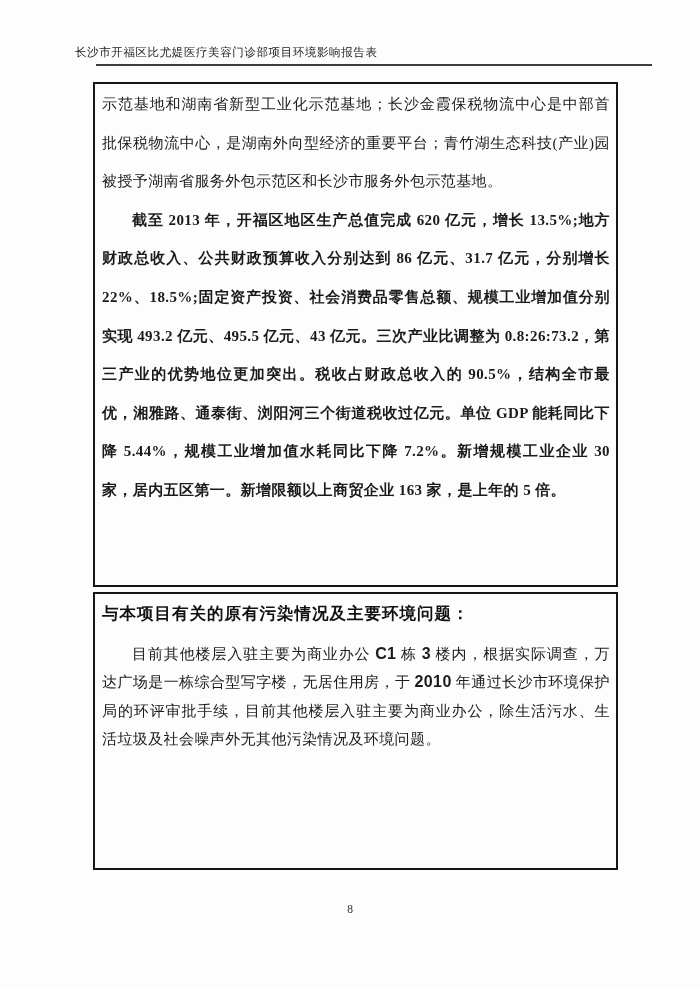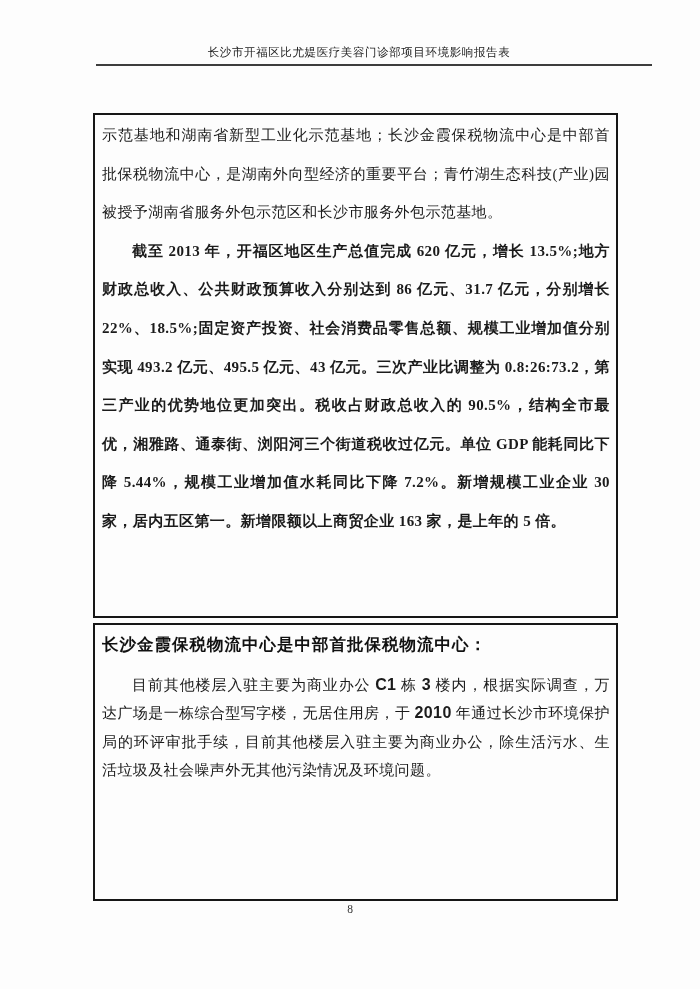--- a/index.html
+++ b/index.html
@@ -14,41 +14,40 @@
     background: #fdfdfd;
     font-family: "Liberation Serif", "DejaVu Serif", serif;
     color: #1b1b1b;
     overflow: hidden;
   }
   .header-title {
     position: absolute;
     top: 45px;
     left: 75px;
     width: 568px;
-    text-align: center;
+    text-align: left;
     font-size: 11.5px;
     letter-spacing: 0.6px;
     color: #222;
   }
   .header-rule {
     position: absolute;
     top: 64px;
     left: 96px;
     width: 556px;
     height: 1.5px;
     background: #3d3d3d;
   }
   .box {
     position: absolute;
     left: 93px;
     width: 525px;
     border: 2px solid #161616;
     box-sizing: border-box;
     background: #fdfdfd;
-    margin-top: 31px;
   }
   .box-economic {
     top: 82px;
     height: 505px;
     padding: 1px 6px 0 7px;
   }
   .box-economic p {
     margin: 0;
     font-size: 15px;
     line-height: 38.6px;
@@ -103,19 +102,19 @@
   <div class="header-title">长沙市开福区比尤媞医疗美容门诊部项目环境影响报告表</div>
 
   <div class="header-rule"></div>
 
   <div class="box box-economic">
     <p>示范基地和湖南省新型工业化示范基地；长沙金霞保税物流中心是中部首批保税物流中心，是湖南外向型经济的重要平台；青竹湖生态科技(产业)园被授予湖南省服务外包示范区和长沙市服务外包示范基地。</p>
     <p class="indent">截至 2013 年，开福区地区生产总值完成 620 亿元，增长 13.5%;地方财政总收入、公共财政预算收入分别达到 86 亿元、31.7 亿元，分别增长 22%、18.5%;固定资产投资、社会消费品零售总额、规模工业增加值分别实现 493.2 亿元、495.5 亿元、43 亿元。三次产业比调整为 0.8:26:73.2，第三产业的优势地位更加突出。税收占财政总收入的 90.5%，结构全市最优，湘雅路、通泰街、浏阳河三个街道税收过亿元。单位 GDP 能耗同比下降 5.44%，规模工业增加值水耗同比下降 7.2%。新增规模工业企业 30 家，居内五区第一。新增限额以上商贸企业 163 家，是上年的 5 倍。</p>
   </div>
 
   <div class="box box-pollution">
-    <h2>长沙金霞保税物流中心是中部首批保税物流中心：</h2>
+    <h2>与本项目有关的原有污染情况及主要环境问题：</h2>
     <p><span>目前其他楼层入驻主要为商业办公 </span><span class="num-sans">C1</span><span> 栋 </span><span class="num-sans">3</span><span> 楼内，根据实际调查，万达广场是一栋综合型写字楼，无居住用房，于 </span><span class="num-sans">2010</span><span> 年通过长沙市环境保护局的环评审批手续，目前其他楼层入驻主要为商业办公，除生活污水、生活垃圾及社会噪声外无其他污染情况及环境问题。</span></p>
   </div>
 
   <div class="page-number">8</div>
 
 </div>
 
 </body></html>

